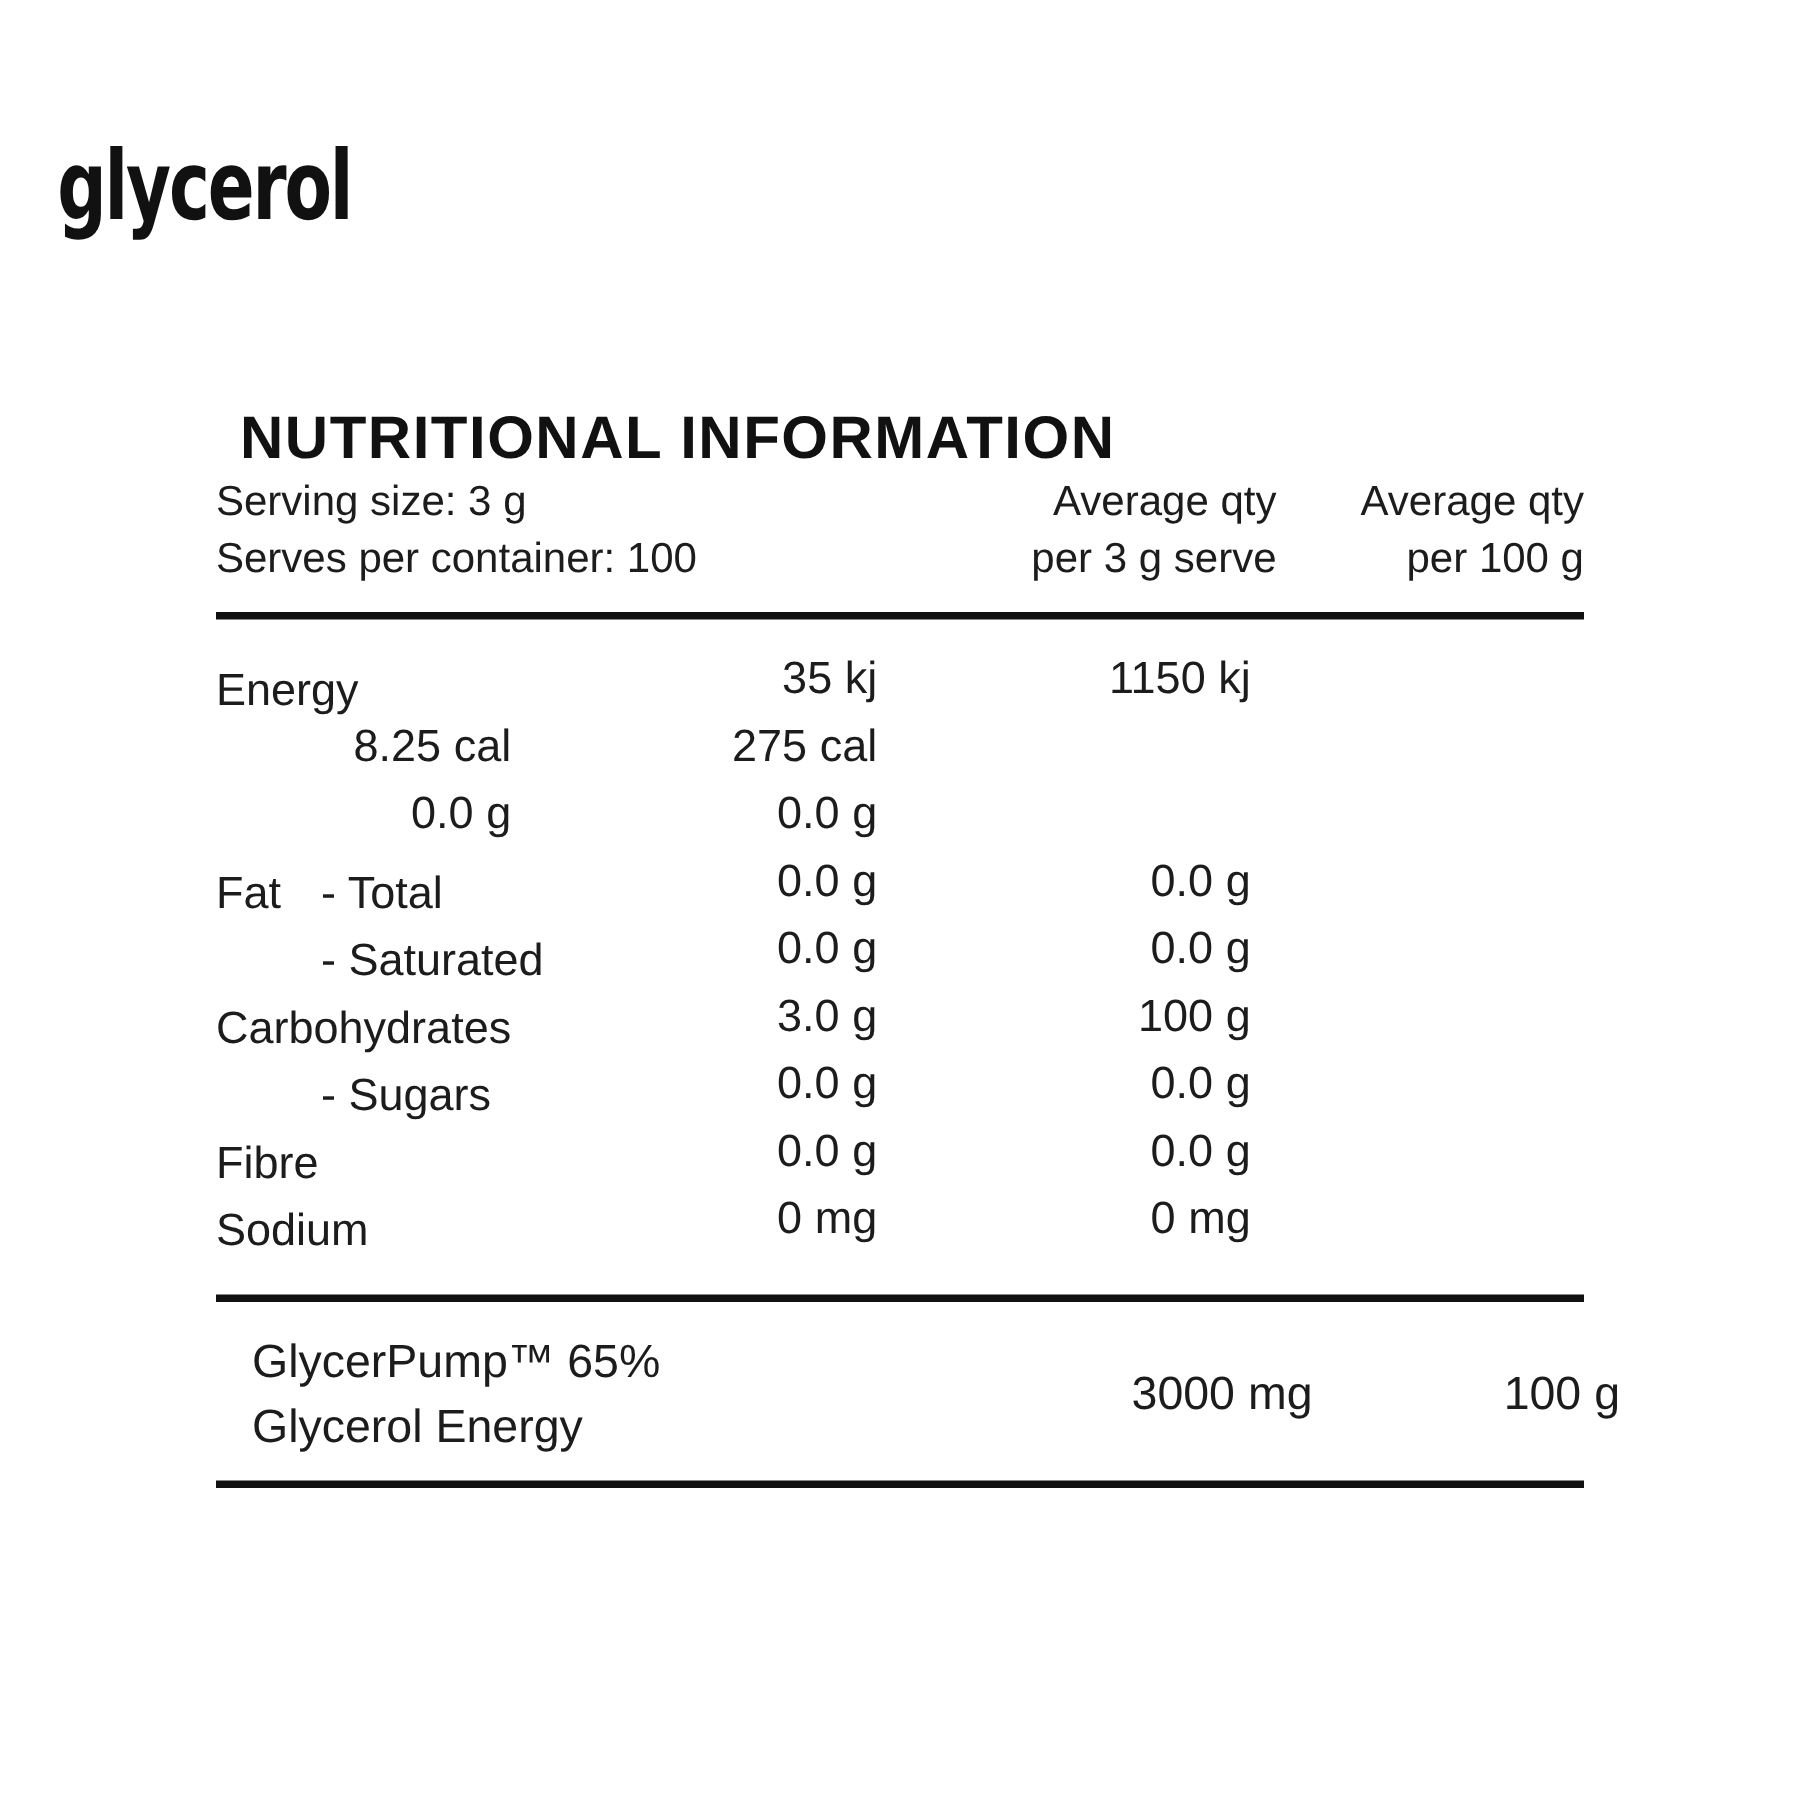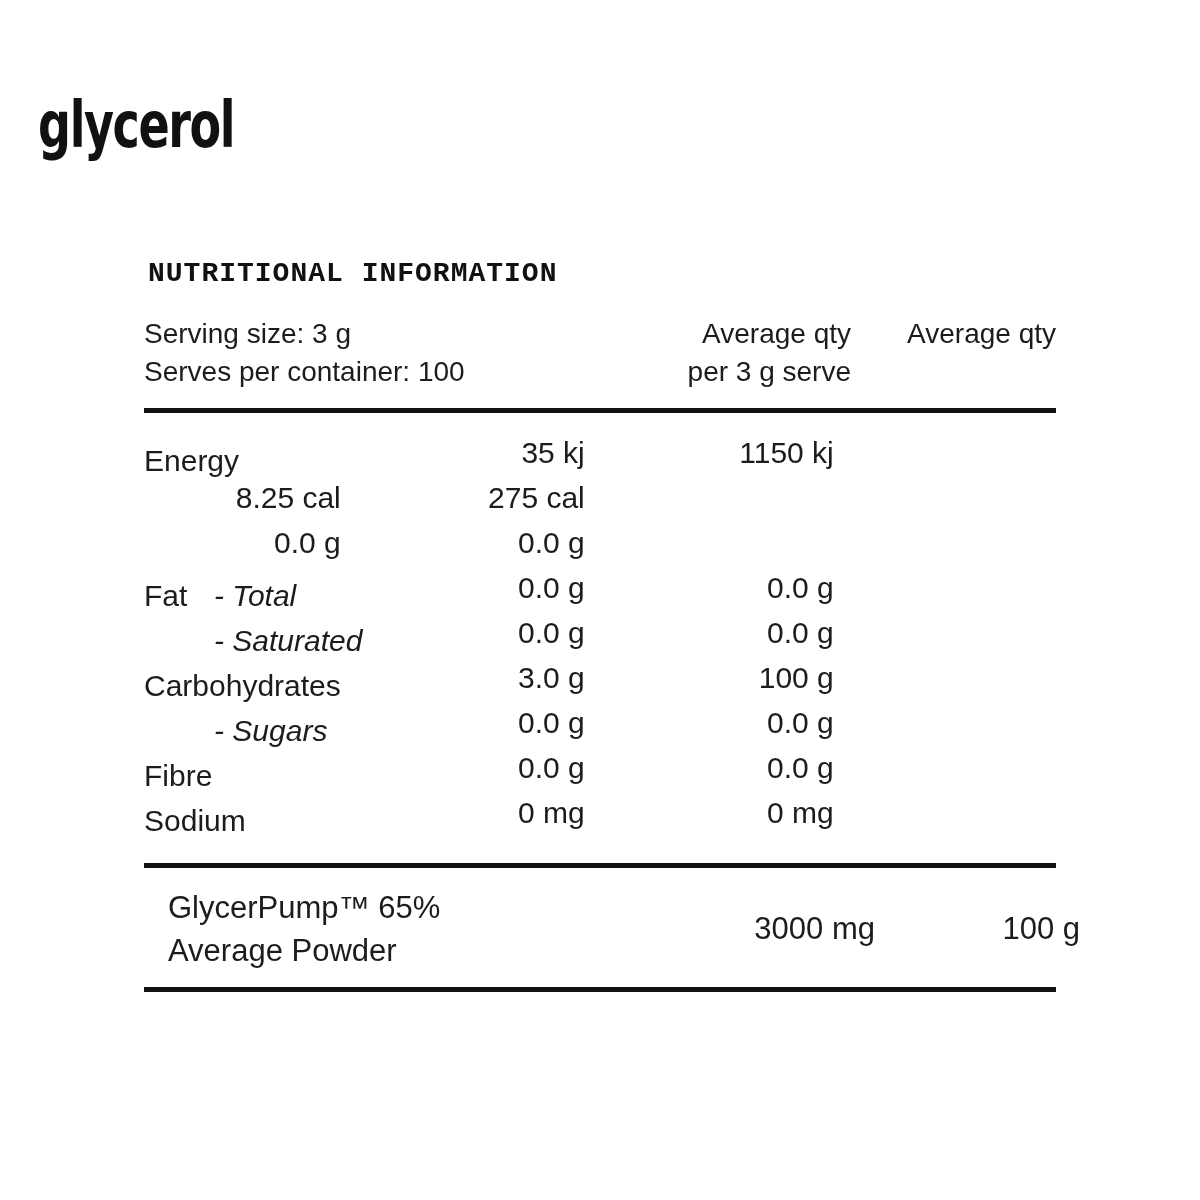--- a/index.html
+++ b/index.html
@@ -40,27 +40,26 @@
     position: absolute;
     left: 144px;
     top: 0;
     width: 912px;
     height: 1200px;
   }
   .title {
     position: absolute;
     top: 254px;
     left: 0;
-    margin: 4px;
-    font-size: 28px;
+    margin: 16px;
+    font-size: 40px;
     font-weight: bold;
     letter-spacing: 1px;
     color: #111111;
     white-space: nowrap;
-    font-family: Liberation Mono, monospace;
   }
   .grid3 {
     display: grid;
     grid-template-columns: 1fr 200px 205px;
     width: 100%;
   }
   .head-row {
     position: absolute;
     top: 315px;
     left: 0;
@@ -79,21 +78,21 @@
   .rule-2 { top: 863px; }
   .rule-3 { top: 987px; }
   .tbody {
     position: absolute;
     top: 438px;
     left: 0;
     font-size: 30px;
   }
   .row { line-height: 45px; gap: 44px; }
   .row .lbl { position: relative; white-space: nowrap; }
-  .row .lbl .sub { position: absolute; left: 70px; top: 0; font-style: italic; }
+  .row .lbl .sub { position: absolute; left: 70px; top: 0; }
   .row .val {
     text-align: right;
     white-space: nowrap;
     transform: translateY(-8px);
   }
   .grow {
     position: absolute;
     top: 886px;
     left: 0;
     font-size: 31px;
@@ -137,20 +136,21 @@
       <div class="serving">
         <div>Serving size: 3 g</div>
         <div>Serves per container: 100</div>
       </div>
       <div class="colhead">
         <div>Average qty</div>
         <div>per 3 g serve</div>
       </div>
       <div class="colhead">
         <div>Average qty</div>
+        <div>per 100 g</div>
       </div>
     </div>
 
     <div class="rule rule-1"></div>
 
     <div class="tbody">
       <div class="row grid3">
         <div class="lbl"><span class="main">Energy</span><span class="sub"></span></div>
         <div class="val">35 kj</div>
         <div class="val">1150 kj</div>
@@ -193,21 +193,21 @@
         <div class="val">0 mg</div>
         <div class="val">0 mg</div>
       </div>
     </div>
 
     <div class="rule rule-2"></div>
 
     <div class="grow grid3">
       <div class="lbl2">
         <div>GlycerPump™ 65%</div>
-        <div>Average Powder</div>
+        <div>Glycerol Energy</div>
       </div>
       <div class="val">3000 mg</div>
       <div class="val">100 g</div>
     </div>
 
     <div class="rule rule-3"></div>
 
 
   </div>
 </div>

